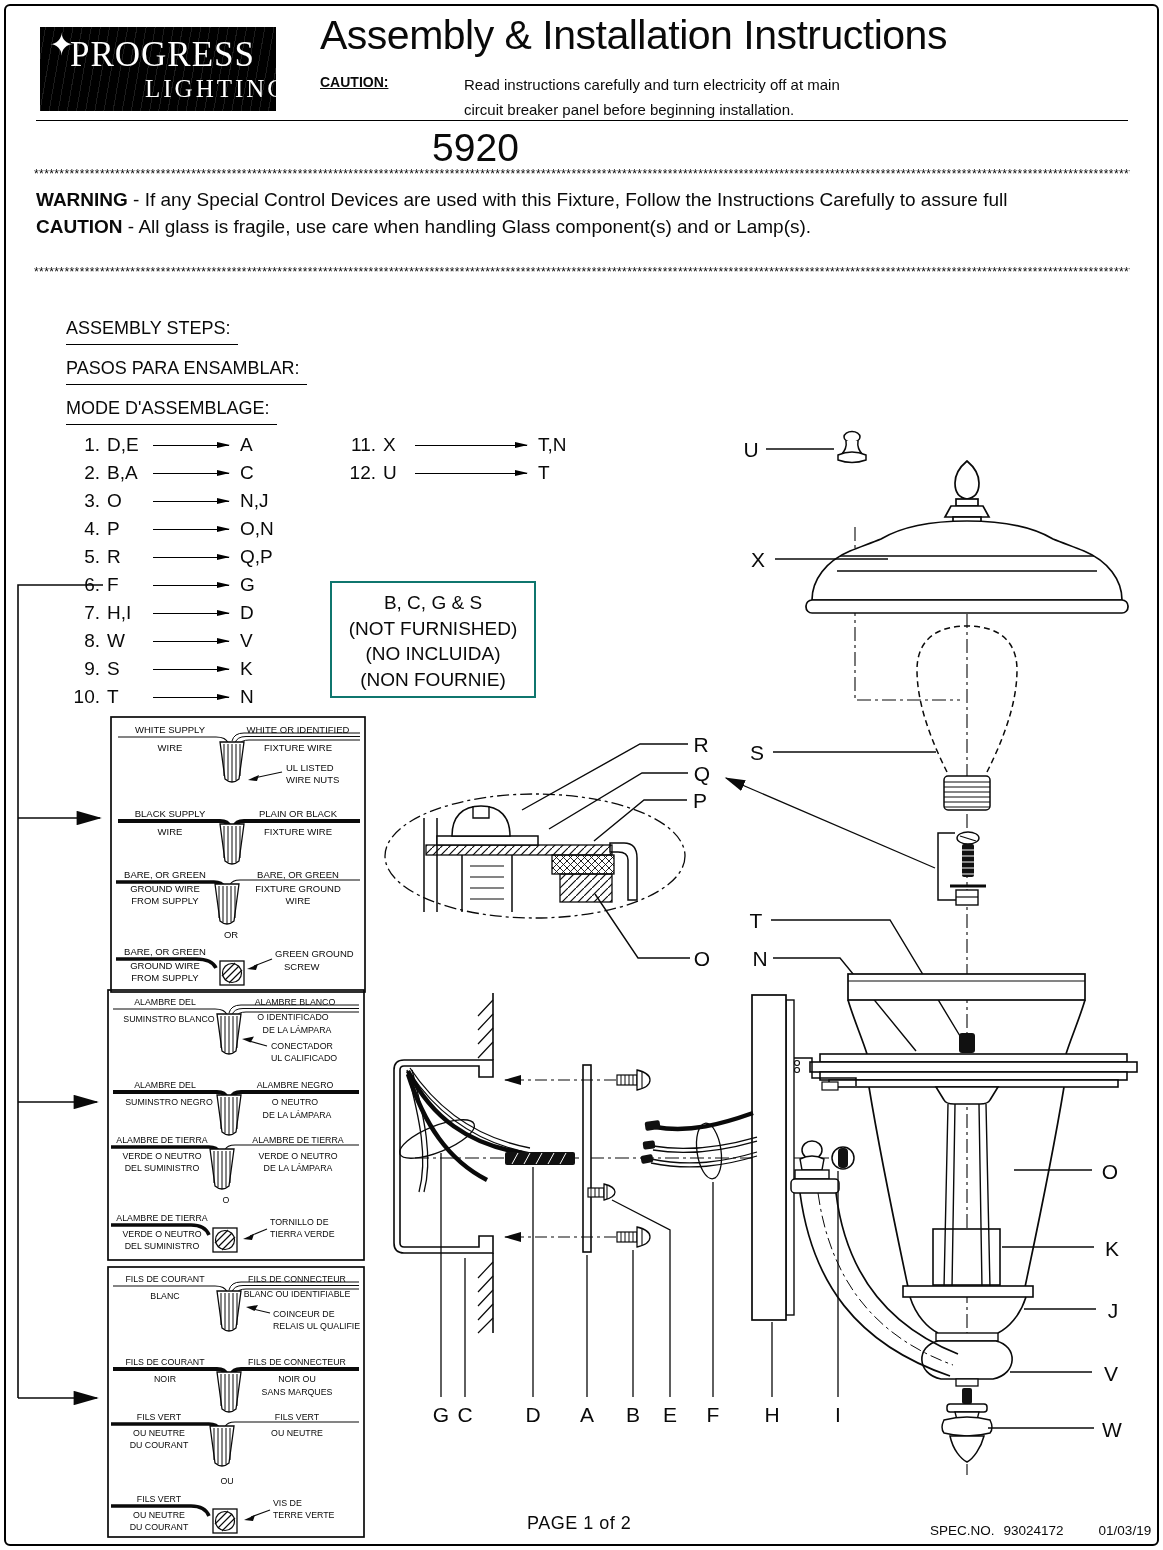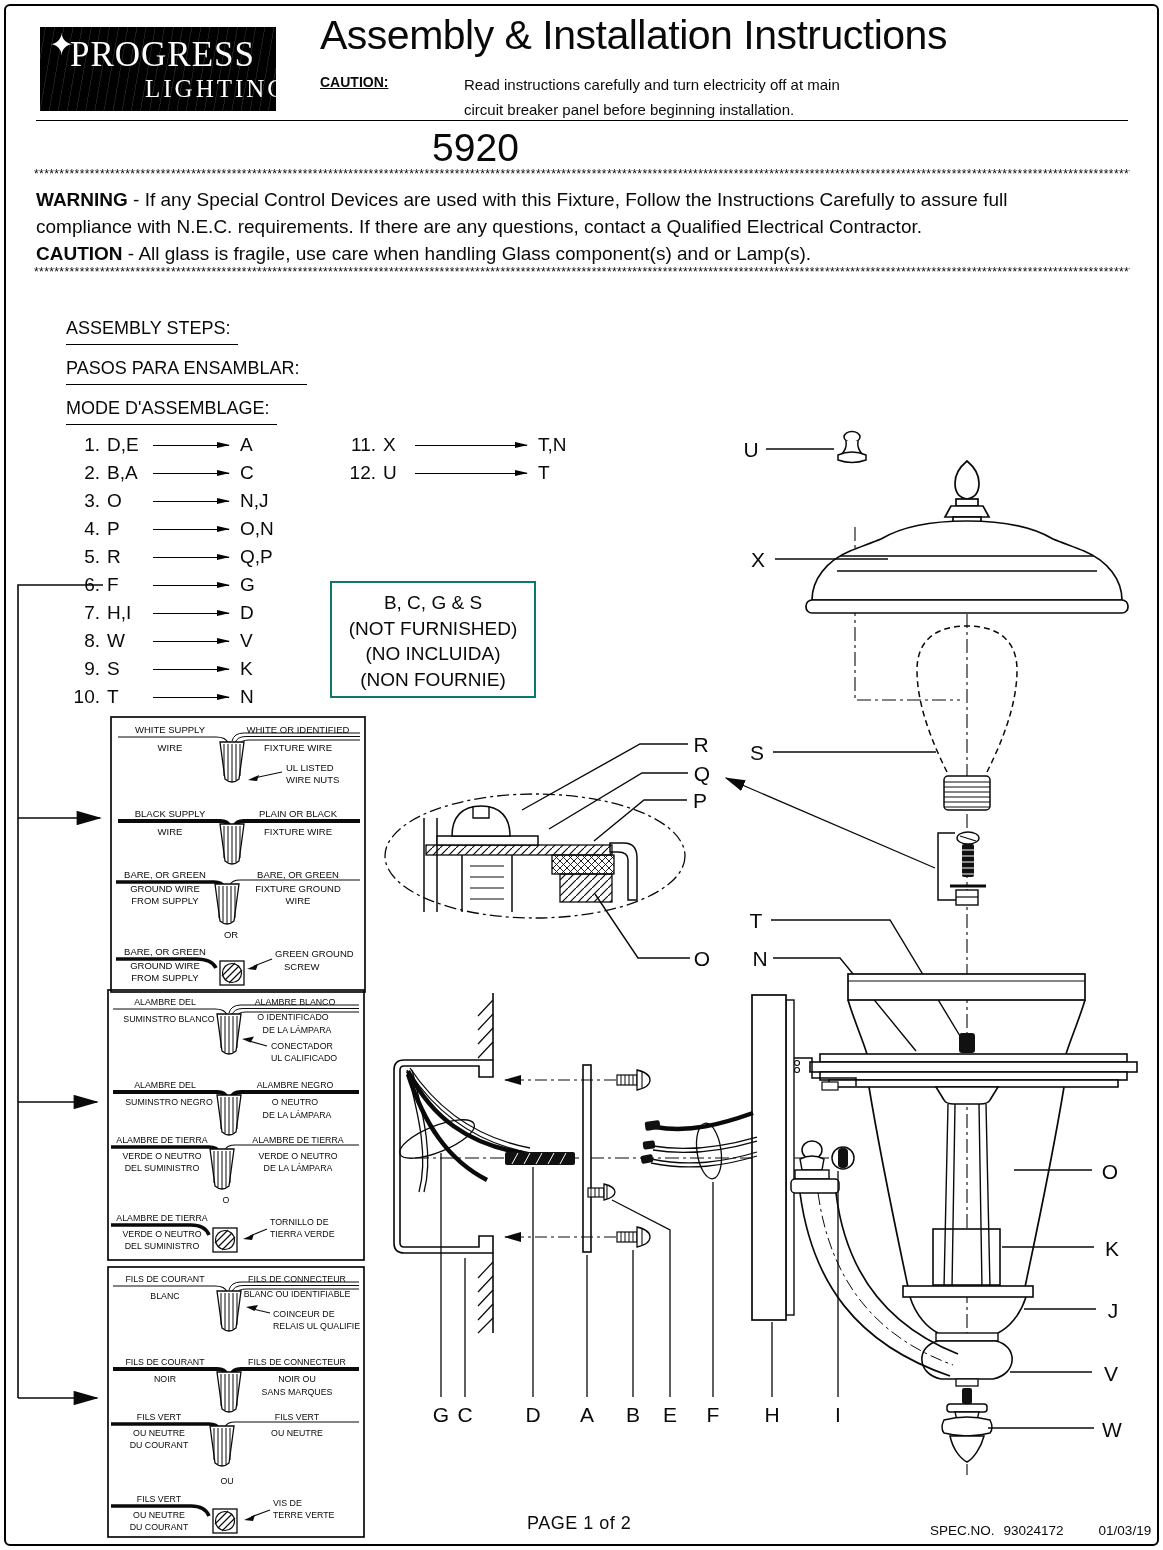--- a/index.html
+++ b/index.html
@@ -77,21 +77,20 @@
   <div class="abs cautionlbl">CAUTION:</div>
   <div class="abs cautiontxt">
     <div>Read instructions carefully and turn electricity off at main</div>
     <div>circuit breaker panel before beginning installation.</div>
   </div>
   <div class="abs hrule"></div>
   <div class="abs model">5920</div>
   <div class="abs stars" style="top:168px;">********************************************************************************************************************************************************************************************************************************************************</div>
   <div class="abs warnblock">
     <div><span class="b">WARNING</span><span> - If any Special Control Devices are used with this Fixture, Follow the Instructions Carefully to assure full</span></div>
-    <div>compliance with N.E.C. requirements. If there are any questions, contact a Qualified Electrical Contractor.</div>
     <div><span class="b">CAUTION</span><span> - All glass is fragile, use care when handling Glass component(s) and or Lamp(s).</span></div>
   </div>
   <div class="abs stars" style="top:266px;">********************************************************************************************************************************************************************************************************************************************************</div>
 
   <div class="abs" style="left:66px;top:318px;"><span class="hd">ASSEMBLY STEPS:</span></div>
   <div class="abs" style="left:66px;top:358px;"><span class="hd">PASOS PARA ENSAMBLAR:</span></div>
   <div class="abs" style="left:66px;top:398px;"><span class="hd">MODE D'ASSEMBLAGE:</span></div>
 
   <div class="abs steps">
     <div class="srow">

